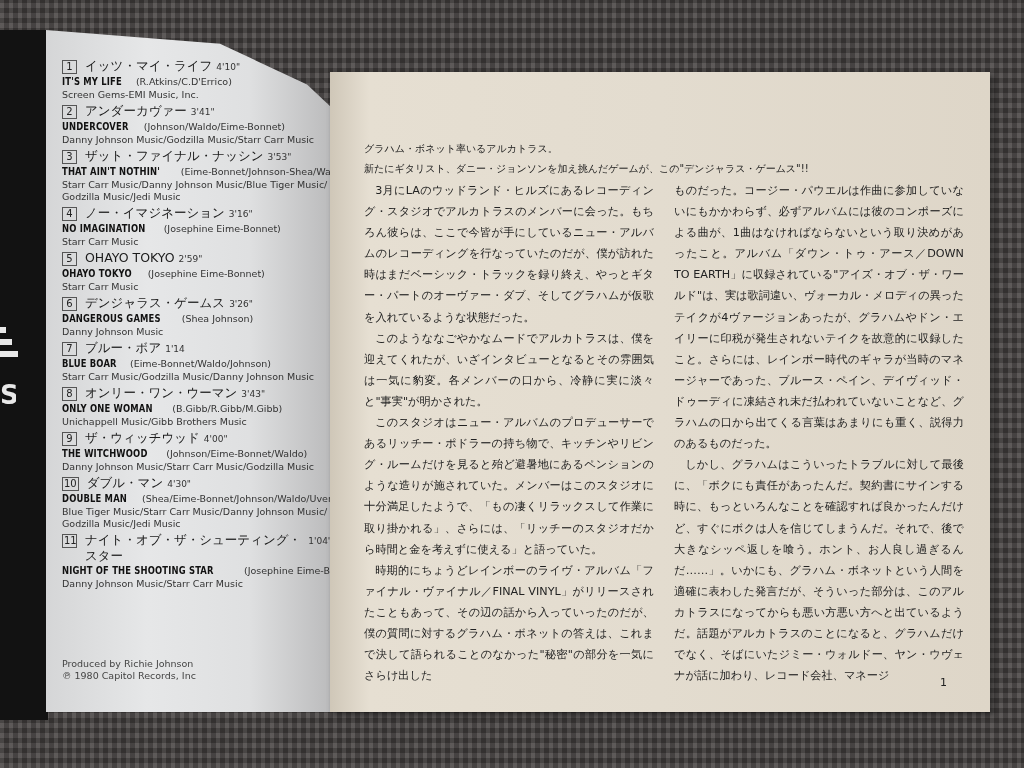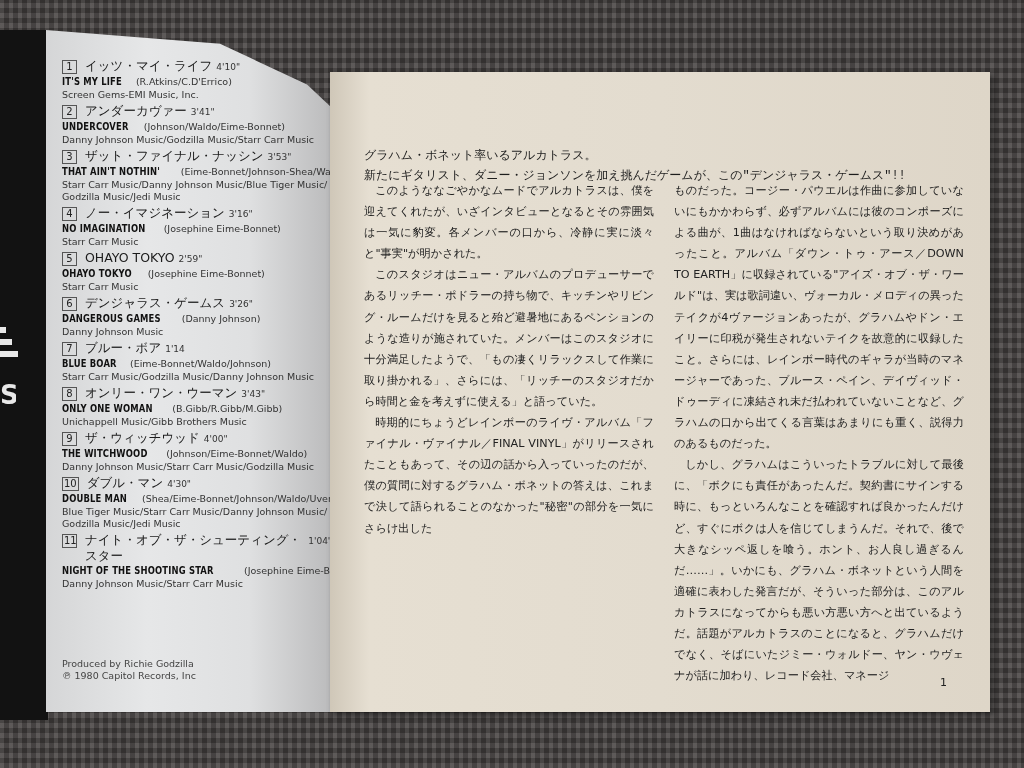--- a/index.html
+++ b/index.html
@@ -38,21 +38,21 @@
   .track .en-line { font-size:11px; line-height:14px; color:#111; white-space:nowrap; }
   .track .en-title { font-weight:bold; font-family:"DejaVu Sans Condensed","DejaVu Sans", sans-serif; letter-spacing:0.2px; transform:scaleX(0.85); display:inline-block; transform-origin:left; }
   .track .credits { font-size:9.5px; color:#333; }
   .track .publisher { font-size:9.5px; color:#333; line-height:12px; white-space:nowrap; }
   .producer { position:absolute; left:62px; top:658px; font-size:9.5px; color:#444; line-height:12px; }
   .right-page {
     position:absolute; left:330px; top:72px; width:660px; height:640px;
     background: linear-gradient(90deg, #cfc7b8 0%, #e6dfd2 6%, #e3dccf 50%, #ded6c8 100%);
     box-shadow: 3px 3px 6px rgba(0,0,0,0.45);
   }
-  .right-page .headline { position:absolute; left:34px; top:74px; font-size:12px; color:#1d1d1d; line-height:20px;font-family:Liberation Mono, monospace; }
+  .right-page .headline { position:absolute; left:34px; top:67px; font-size:10px; color:#1d1d1d; line-height:20px; }
   .col { position:absolute; top:108px; width:290px; font-size:11.2px; line-height:21.1px; color:#222; text-align:justify; }
   .col p { margin:0; text-indent:1em; }
   .col p.noindent { text-indent:0; }
   .col-left { left:34px; }
   .col-right { left:328px;margin-left:16px; }
   .page-number { position:absolute; left:610px; top:604px; font-size:11px; color:#222; }
 </style>
 </head>
 <body>
 
@@ -113,21 +113,21 @@
       </div>
       <div class="en-line"><span class="en-title">OHAYO TOKYO</span> <span class="credits">(Josephine Eime-Bonnet)</span></div>
       <div class="publisher" style="white-space:pre-line">Starr Carr Music</div>
     </div>
     <div class="track">
       <div class="jp-line">
         <span class="num">6</span>
         <span>デンジャラス・ゲームス</span>
         <span class="dur">3'26"</span>
       </div>
-      <div class="en-line"><span class="en-title">DANGEROUS GAMES</span> <span class="credits">(Danny Johnson)</span></div>
+      <div class="en-line"><span class="en-title">DANGEROUS GAMES</span> <span class="credits">(Shea Johnson)</span></div>
       <div class="publisher" style="white-space:pre-line">Danny Johnson Music</div>
     </div>
     <div class="track">
       <div class="jp-line">
         <span class="num">7</span>
         <span>ブルー・ボア</span>
         <span class="dur">1'14</span>
       </div>
       <div class="en-line"><span class="en-title">BLUE BOAR</span> <span class="credits">(Eime-Bonnet/Waldo/Johnson)</span></div>
       <div class="publisher" style="white-space:pre-line">Starr Carr Music/Godzilla Music/Danny Johnson Music</div>
@@ -165,30 +165,31 @@
         <span class="num">11</span>
         <span>ナイト・オブ・ザ・シューティング・スター</span>
         <span class="dur">1'04"</span>
       </div>
       <div class="en-line"><span class="en-title">NIGHT OF THE SHOOTING STAR</span> <span class="credits">(Josephine Eime-Bonnet)</span></div>
       <div class="publisher" style="white-space:pre-line">Danny Johnson Music/Starr Carr Music</div>
     </div>
   </div>
 
 <div class="producer">
-  <div>Produced by Richie Godzilla</div>
+  <div>Produced by Richie Johnson</div>
   <div>℗ 1980 Capitol Records, Inc</div>
 </div>
 
 <div class="right-page">
   <div class="headline">
     <div>グラハム・ボネット率いるアルカトラス。</div>
     <div>新たにギタリスト、ダニー・ジョンソンを加え挑んだゲームが、この"デンジャラス・ゲームス"!!</div>
   </div>
   <div class="col col-left">
+    <p>3月にLAのウッドランド・ヒルズにあるレコーディング・スタジオでアルカトラスのメンバーに会った。もちろん彼らは、ここで今皆が手にしているニュー・アルバムのレコーディングを行なっていたのだが、僕が訪れた時はまだベーシック・トラックを録り終え、やっとギター・パートのオーヴァー・ダブ、そしてグラハムが仮歌を入れているような状態だった。</p>
     <p>このようななごやかなムードでアルカトラスは、僕を迎えてくれたが、いざインタビューとなるとその雰囲気は一気に豹変。各メンバーの口から、冷静に実に淡々と"事実"が明かされた。</p>
     <p>このスタジオはニュー・アルバムのプロデューサーであるリッチー・ポドラーの持ち物で、キッチンやリビング・ルームだけを見ると殆ど避暑地にあるペンションのような造りが施されていた。メンバーはこのスタジオに十分満足したようで、「もの凄くリラックスして作業に取り掛かれる」、さらには、「リッチーのスタジオだから時間と金を考えずに使える」と語っていた。</p>
     <p>時期的にちょうどレインボーのライヴ・アルバム「ファイナル・ヴァイナル／FINAL VINYL」がリリースされたこともあって、その辺の話から入っていったのだが、僕の質問に対するグラハム・ボネットの答えは、これまで決して語られることのなかった"秘密"の部分を一気にさらけ出した</p>
   </div>
   <div class="col col-right">
     <p class="noindent">ものだった。コージー・パウエルは作曲に参加していないにもかかわらず、必ずアルバムには彼のコンポーズによる曲が、1曲はなければならないという取り決めがあったこと。アルバム「ダウン・トゥ・アース／DOWN TO EARTH」に収録されている"アイズ・オブ・ザ・ワールド"は、実は歌詞違い、ヴォーカル・メロディの異ったテイクが4ヴァージョンあったが、グラハムやドン・エイリーに印税が発生されないテイクを故意的に収録したこと。さらには、レインボー時代のギャラが当時のマネージャーであった、ブルース・ペイン、デイヴィッド・ドゥーディに凍結され未だ払われていないことなど、グラハムの口から出てくる言葉はあまりにも重く、説得力のあるものだった。</p>
     <p>しかし、グラハムはこういったトラブルに対して最後に、「ボクにも責任があったんだ。契約書にサインする時に、もっといろんなことを確認すれば良かったんだけど、すぐにボクは人を信じてしまうんだ。それで、後で大きなシッペ返しを喰う。ホント、お人良し過ぎるんだ……」。いかにも、グラハム・ボネットという人間を適確に表わした発言だが、そういった部分は、このアルカトラスになってからも悪い方悪い方へと出ているようだ。話題がアルカトラスのことになると、グラハムだけでなく、そばにいたジミー・ウォルドー、ヤン・ウヴェナが話に加わり、レコード会社、マネージ</p>
   </div>
   <div class="page-number">1</div>
 </div>

